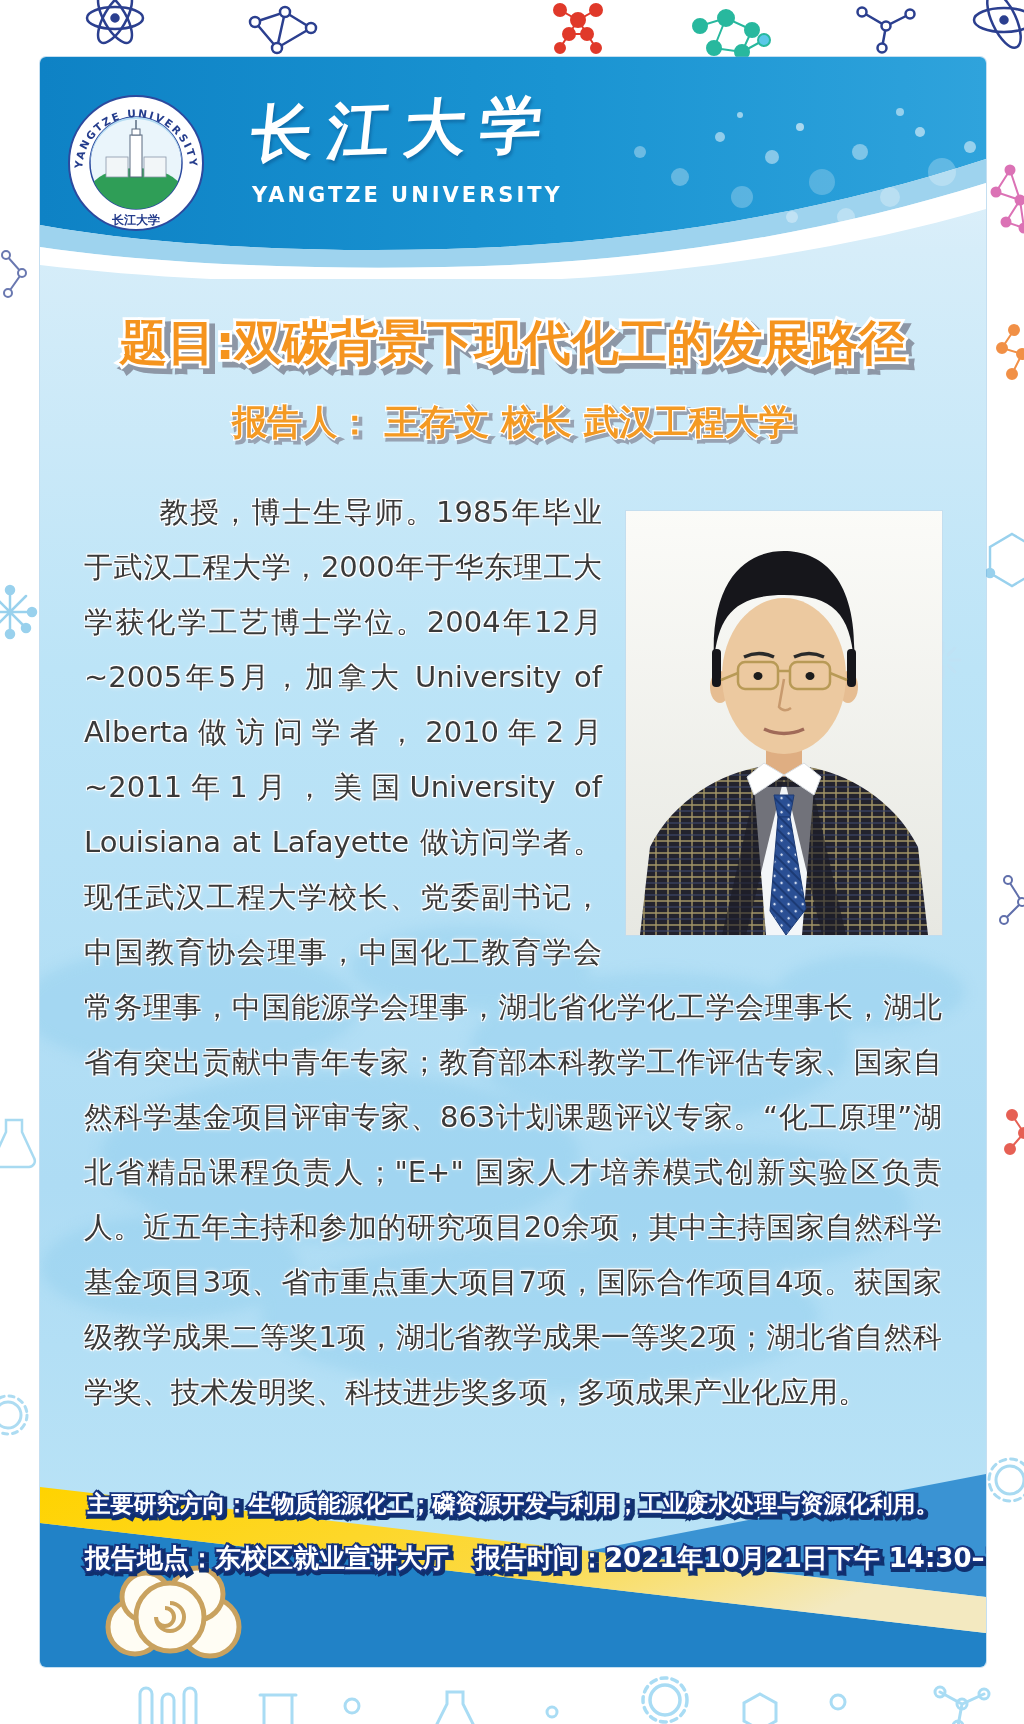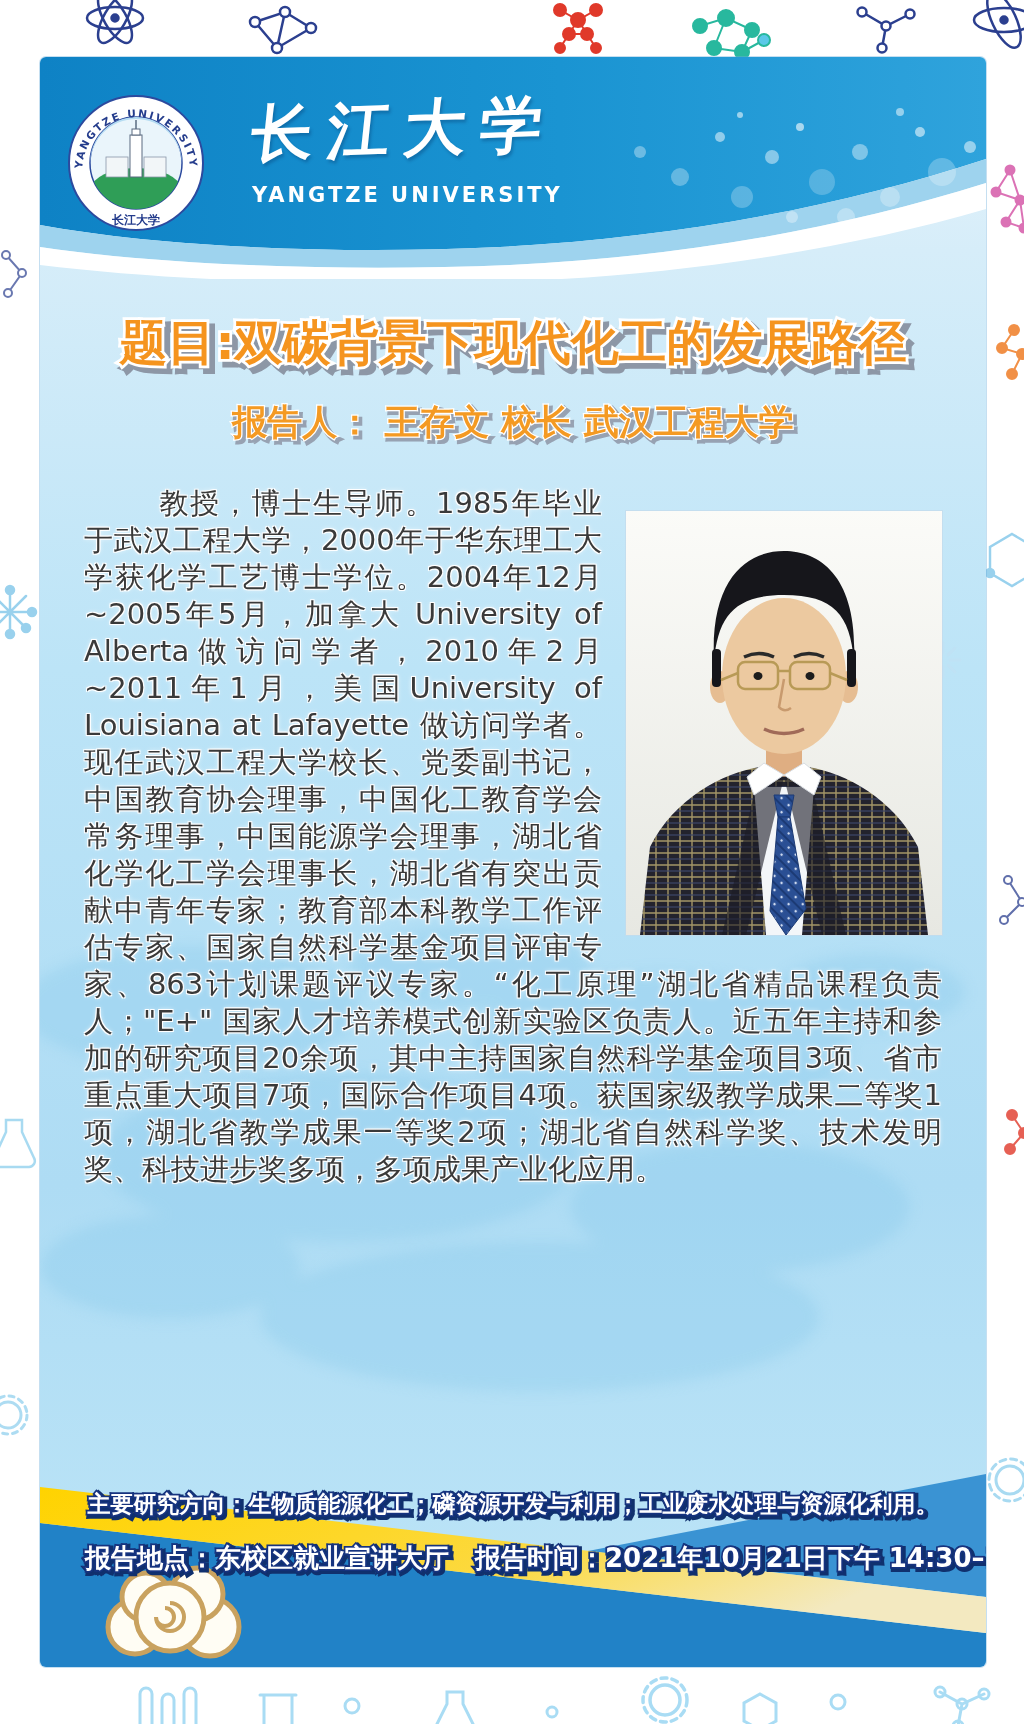--- a/index.html
+++ b/index.html
@@ -15,21 +15,21 @@
   .uni-cn{font-size:62px;font-weight:bold;letter-spacing:14px;transform:skewX(-8deg) rotate(-2deg);
           text-shadow:2px 3px 3px rgba(0,40,90,.28);}
   .uni-en{margin-top:12px;font-size:21px;font-weight:bold;letter-spacing:3px;}
   .title-svg{position:absolute;left:0;top:224px;width:946px;height:112px;}
   .speaker-svg{position:absolute;left:0;top:332px;width:946px;height:70px;}
   .map-svg{position:absolute;left:0;top:840px;width:946px;height:520px;opacity:.5;pointer-events:none;}
   .sparkle{position:absolute;left:878px;top:578px;width:50px;height:50px;}
   .bio-area{position:absolute;left:44px;top:428px;width:858px;z-index:2;}
   .photo{float:right;width:316px;height:424px;margin:26px 0 14px 24px;background:#f6f6f3;
          outline:1px solid rgba(195,218,235,.7);}
-  .bio{margin:0;font-size:29px;line-height:37px;color:#3a3a3a;text-align:justify;text-indent:2.6em;
+  .bio{margin:0;font-size:29px;line-height:55px;color:#3a3a3a;text-align:justify;text-indent:2.6em;
        text-shadow:-1px -1px 0 #fff,1px -1px 0 #fff,-1px 1px 0 #fff,1px 1px 0 #fff,0 0 5px #fff;}
   .footer-svg{position:absolute;left:0;bottom:0;width:946px;height:242px;z-index:3;}
   svg text{font-family:"DejaVu Sans","Liberation Sans",sans-serif;}
 </style>
 </head>
 <body>
 
 <div class="page">
 
   <svg class="bg-doodles" viewBox="0 0 1024 1724">

